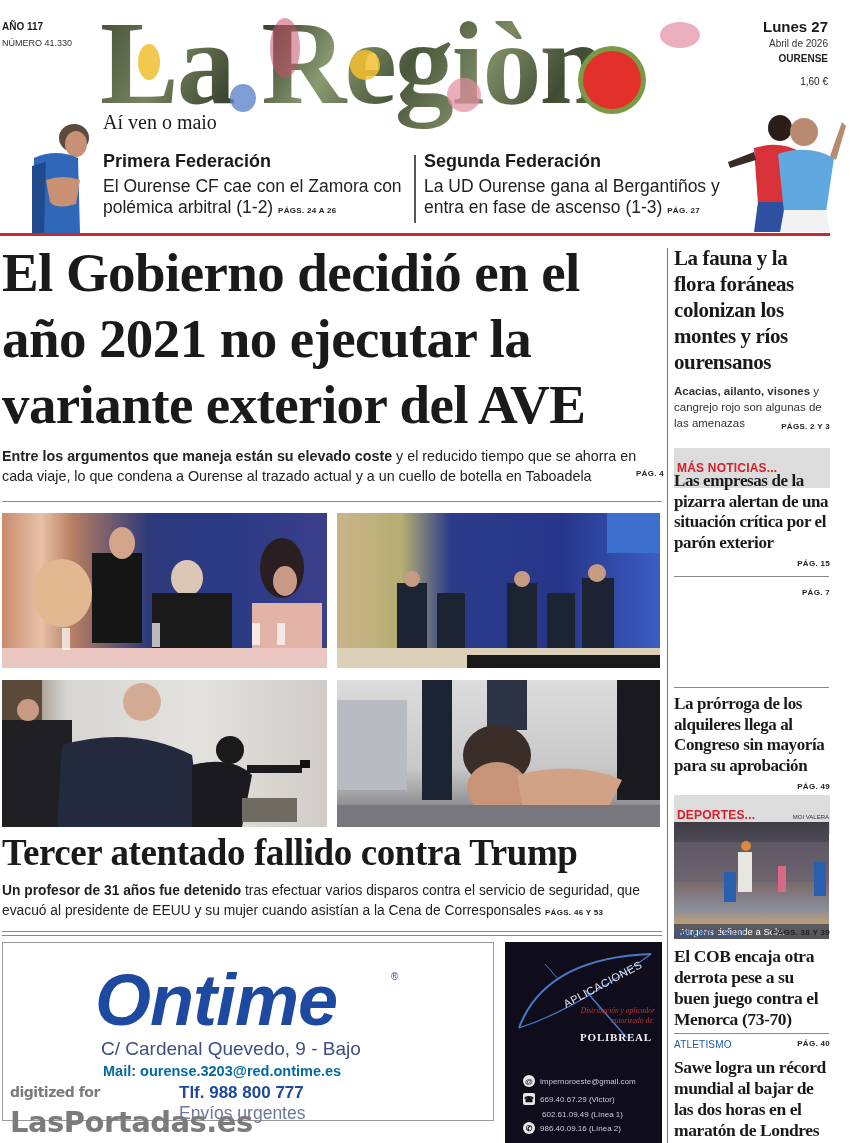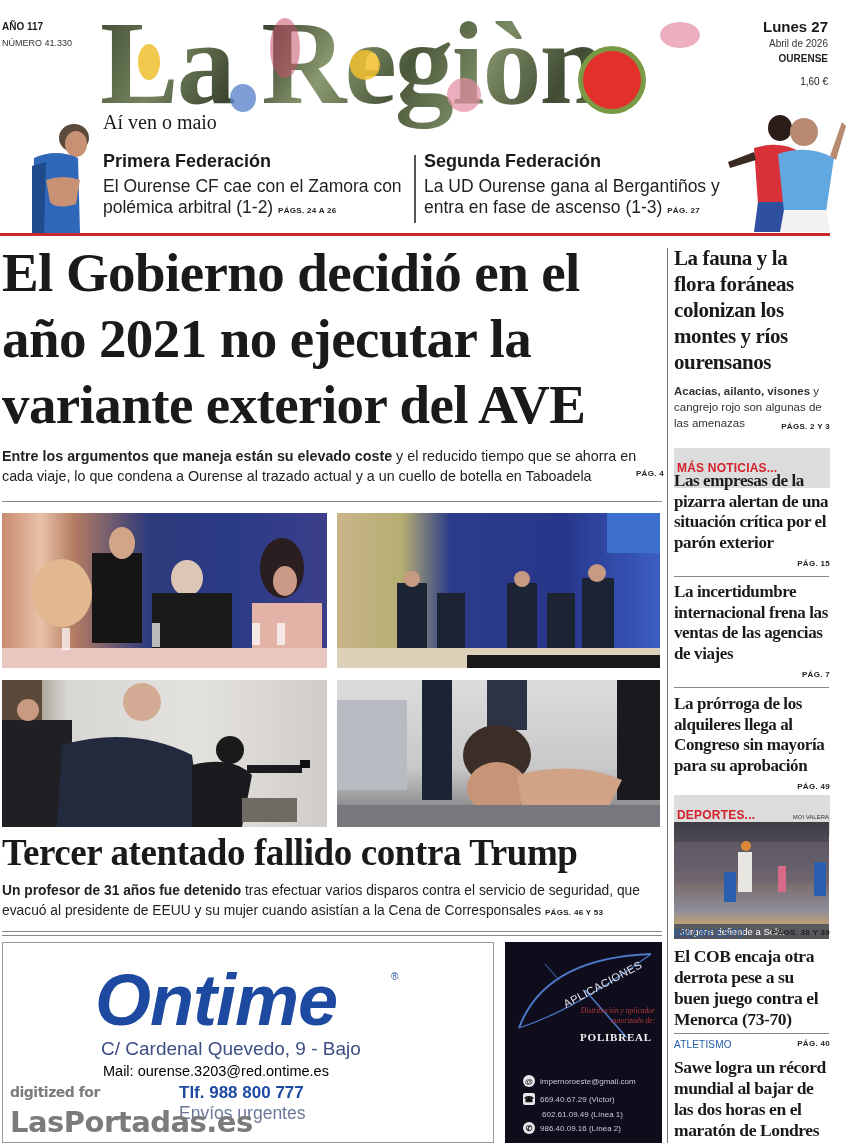--- a/index.html
+++ b/index.html
@@ -42,25 +42,25 @@
   .photo{overflow:hidden}
   .ph1{left:2px;top:513px;width:325px;height:155px;background:linear-gradient(90deg,#c98b6e 0%,#e7c2a8 12%,#b57d62 22%,#2d3a7b 45%,#2a3a85 70%,#3c3f8a 100%)}
   .ph2{left:337px;top:513px;width:323px;height:155px;background:linear-gradient(90deg,#c9b48a 0%,#b6ae72 20%,#2c3c8a 35%,#27368a 70%,#3b5ec2 100%)}
   .ph3{left:2px;top:680px;width:325px;height:147px;background:linear-gradient(90deg,#6b5a4a 0%,#d8d6d2 20%,#e4e2de 60%,#d0cdc8 100%)}
   .ph4{left:337px;top:680px;width:323px;height:147px;background:linear-gradient(180deg,#dcdcdc 0%,#c8c8c8 60%,#6f6f73 100%)}
 
   .sec-headline{left:2px;top:831px;width:665px;font-size:37px;font-weight:bold;font-family:"Liberation Serif",serif;letter-spacing:-.4px}
   .sec-deck{left:2px;top:881px;width:662px;font-size:13.8px;line-height:20px;color:#222}
 
   
-  .ad-ontime{left:2px;top:942px;width:492px;height:201px;border:1px solid #999;background:#fff}
+  .ad-ontime{left:2px;top:942px;width:492px;height:179px;border:1px solid #999;background:#fff}
   .ontime-logo{position:absolute;left:92px;top:16px;font-size:72px;font-weight:bold;font-style:italic;color:#1d4aa0;letter-spacing:-1px;font-family:"Liberation Sans",sans-serif}
   .ontime-reg{position:absolute;left:388px;top:28px;font-size:10px;color:#1d4aa0}
   .ontime-addr{position:absolute;left:98px;top:95px;font-size:19px;color:#3c4e84}
-  .ontime-mail{position:absolute;left:100px;top:120px;font-size:14.5px;font-weight:normal;color:#000000}
+  .ontime-mail{position:absolute;left:100px;top:120px;font-size:14.5px;font-weight:bold;color:#0369a1}
   .ontime-tel{position:absolute;left:176px;top:140px;font-size:17px;font-weight:bold;color:#1d4aa0}
   .ontime-env{position:absolute;left:176px;top:160px;font-size:17.5px;color:#6c779b}
   .watermark{position:absolute;font-family:"DejaVu Sans",sans-serif;font-weight:bold;color:#7b7b7b;letter-spacing:-.5px}
   .ad-imper{left:505px;top:942px;width:157px;height:201px;background:#0f0d1c;color:#d8dbe8}
   .umbrella{position:absolute;left:10px;top:8px;width:140px;height:90px}
   .imper-apl{position:absolute;left:54px;top:36px;font-size:11px;transform:rotate(-28deg);color:#e6e6ee;letter-spacing:.5px}
   .imper-dist{position:absolute;left:70px;top:64px;font-size:7.5px;font-style:italic;color:#b13a3a;font-family:"Liberation Serif",serif;width:80px;text-align:right;line-height:10px}
   .imper-brand{position:absolute;left:75px;top:89px;font-size:11px;font-weight:bold;color:#f0f0f0;font-family:"Liberation Serif",serif;letter-spacing:.8px}
   .imper-name{position:absolute;left:9px;top:110px;font-size:12px;color:#9ab7d8;letter-spacing:.7px}
   .imper-row{position:absolute;left:18px;font-size:8px;color:#c7cad6;display:flex;align-items:center;gap:5px}
@@ -262,21 +262,20 @@
 
 <div class="abs side section-bar" style="top:448px">MÁS NOTICIAS...</div>
 
 <div class="abs side" style="top:471px">
   <div class="side-h" style="font-size:17px;line-height:20.5px">Las empresas de la pizarra alertan de una situación crítica por el parón exterior</div>
   <div class="pag" style="text-align:right;margin-top:6px">PÁG. 15</div>
 </div>
 <div class="abs rule" style="left:674px;top:576px;width:155px"></div>
 
 <div class="abs side" style="top:582px">
-  <div class="side-h" style="font-size:17px;line-height:20.5px">La incertidumbre internacional frena las ventas de las agencias de viajes</div>
   <div class="pag" style="text-align:right;margin-top:6px">PÁG. 7</div>
 </div>
 <div class="abs rule" style="left:674px;top:687px;width:155px"></div>
 
 <div class="abs side" style="top:694px">
   <div class="side-h" style="font-size:17px;line-height:20.5px">La prórroga de los alquileres llega al Congreso sin mayoría para su aprobación</div>
   <div class="pag" style="text-align:right;margin-top:6px">PÁG. 49</div>
 </div>
 
 <div class="abs side section-bar" style="top:795px">DEPORTES...</div>

